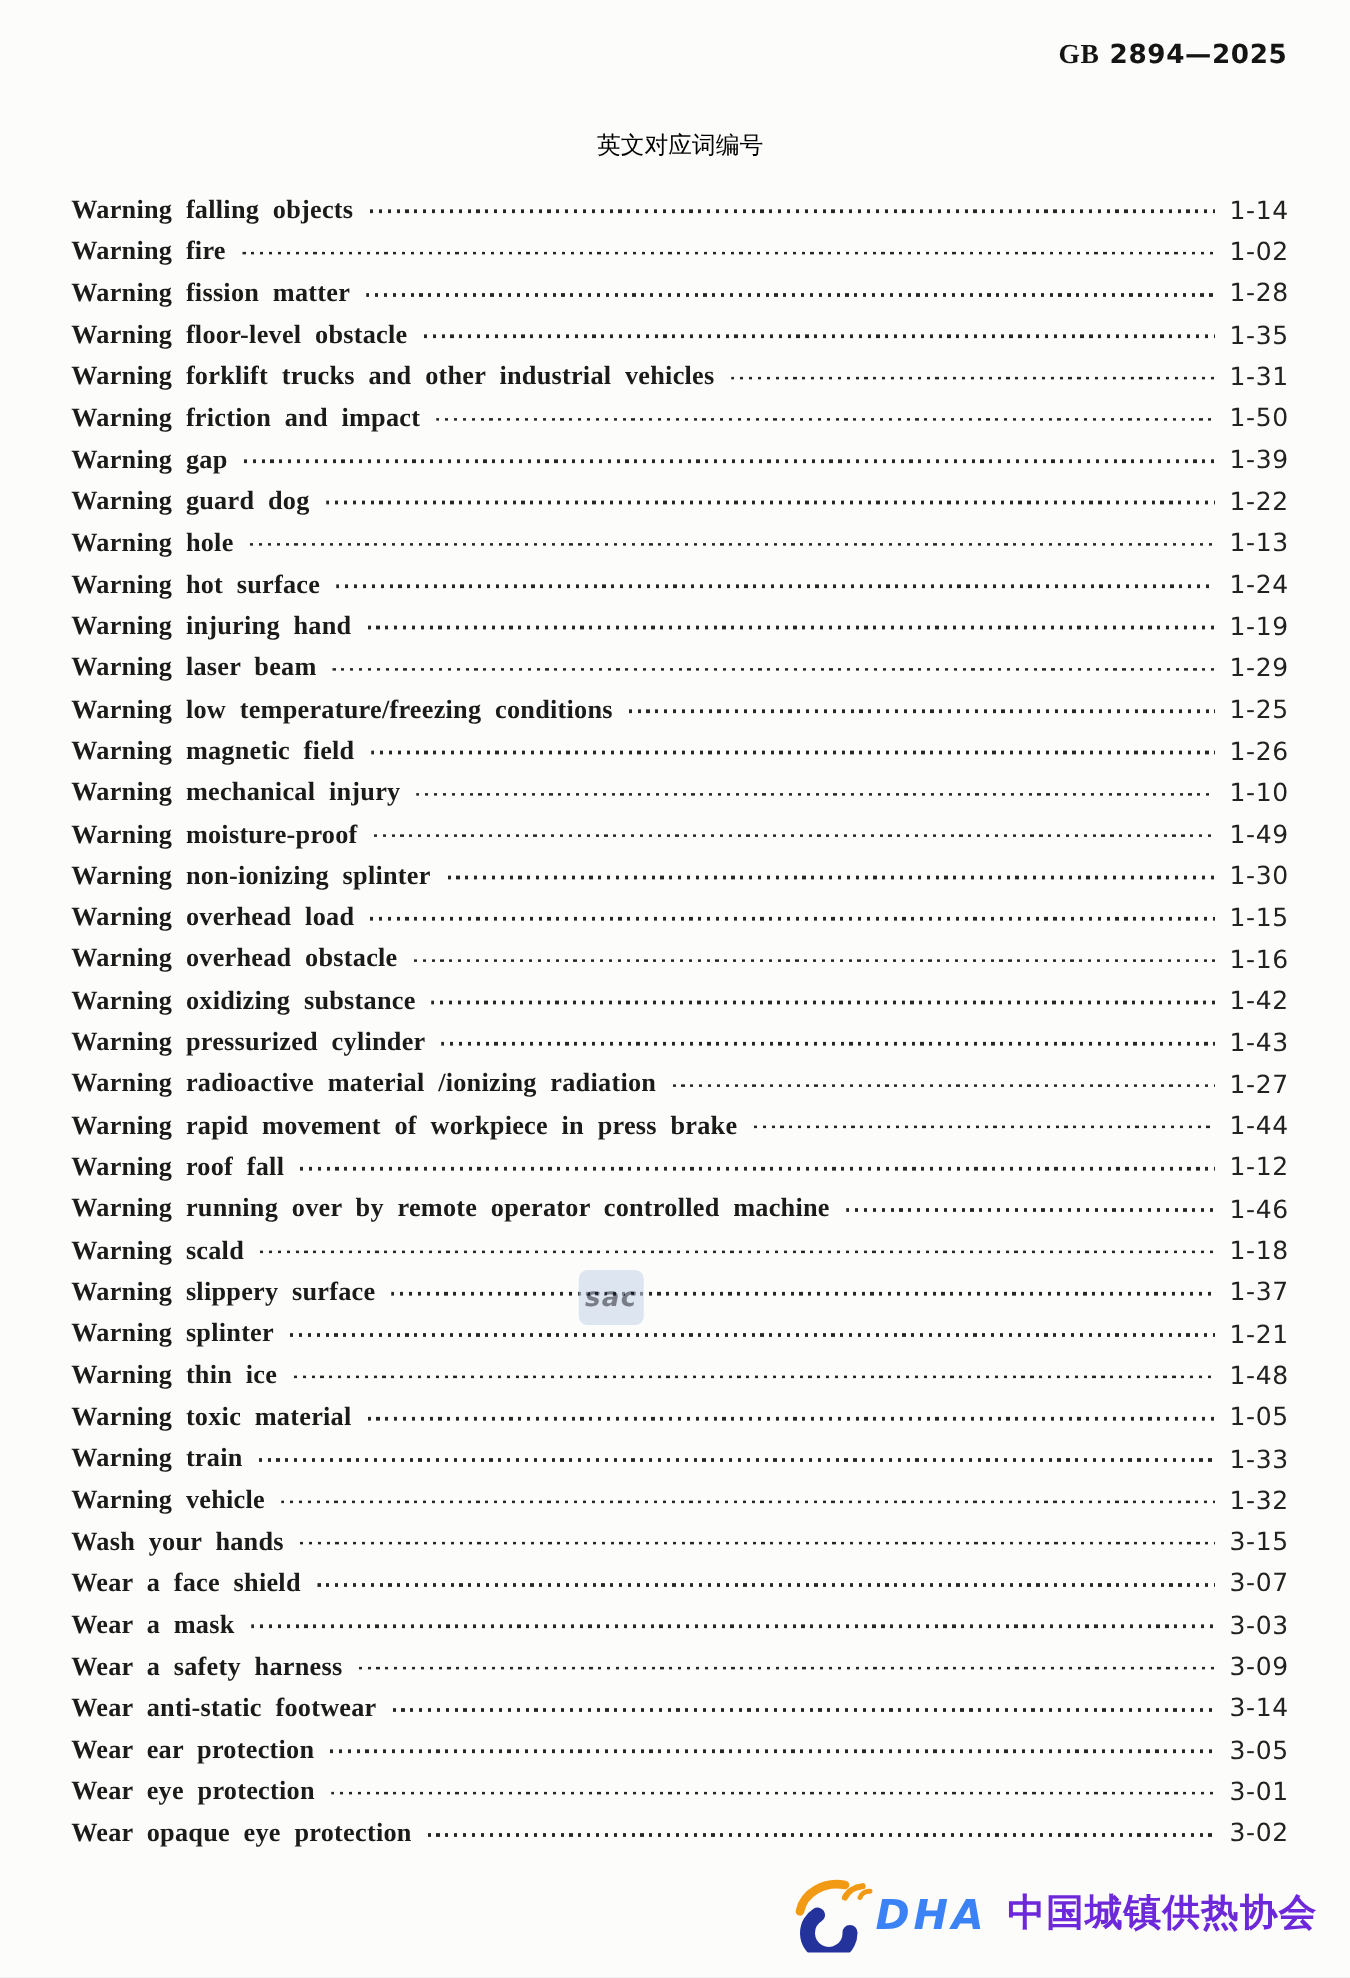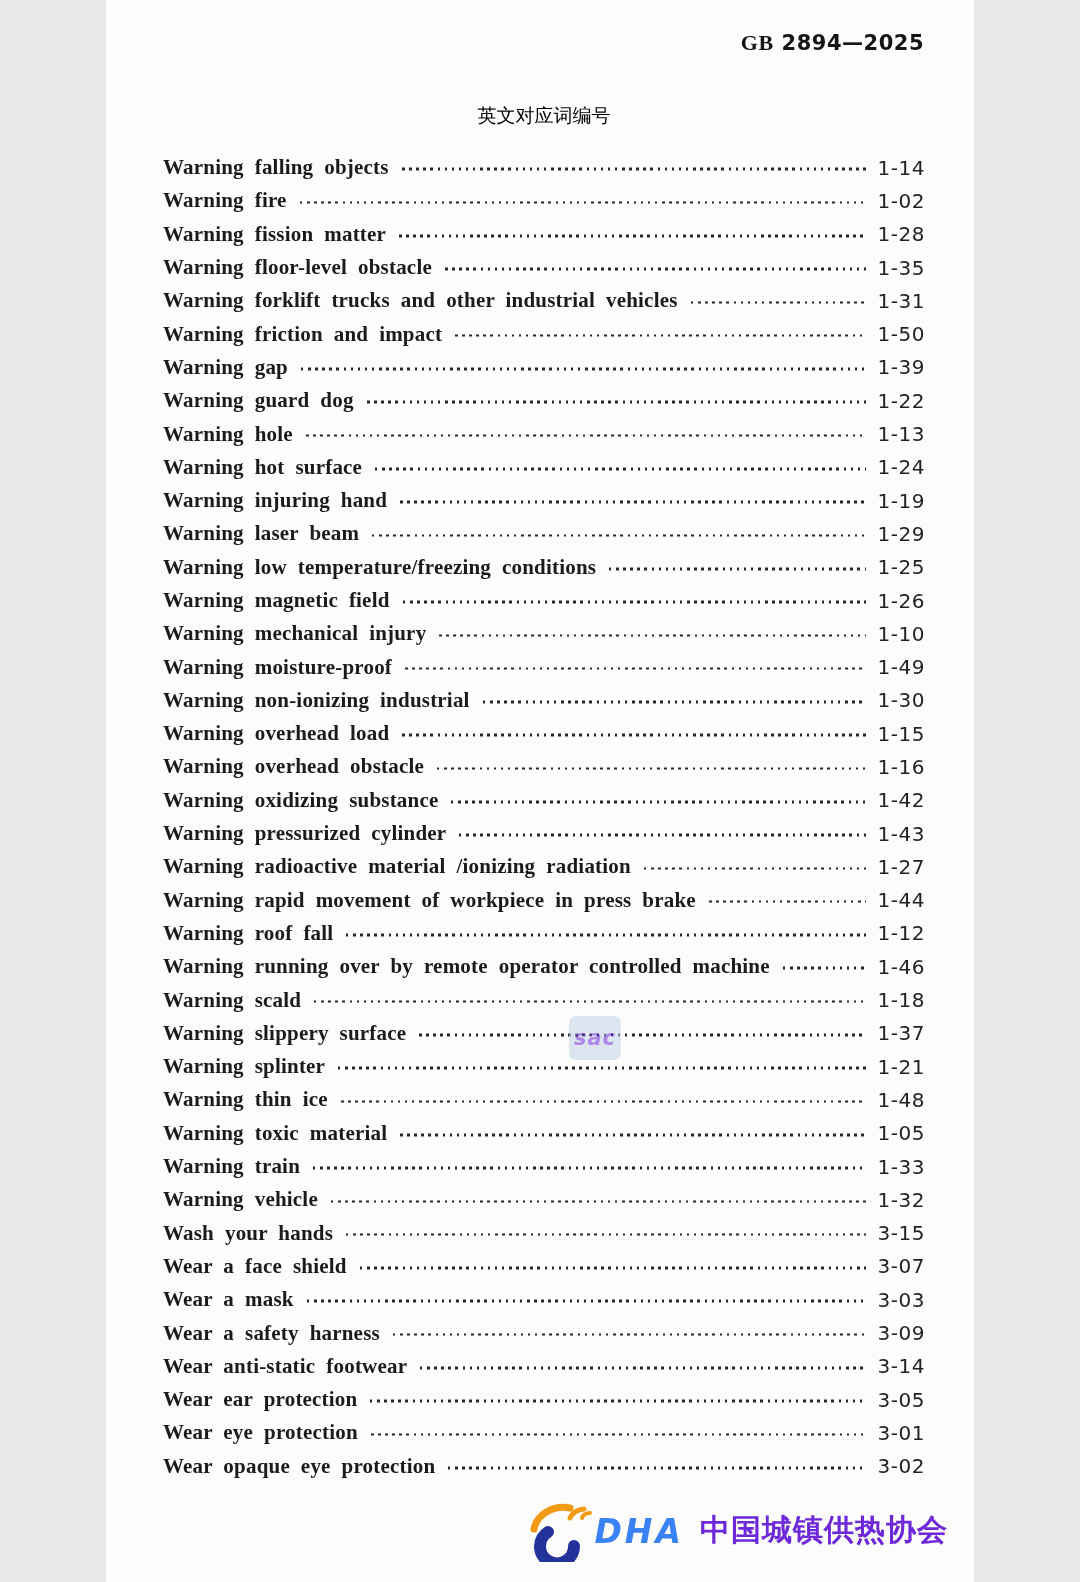--- a/index.html
+++ b/index.html
@@ -1,18 +1,18 @@
 <!DOCTYPE html>
 <html><head>
 <meta charset="utf-8">
 <style>
   html,body{margin:0;padding:0;background:#e8e8e8;}
   .page{
     position:relative;
-    width:868px;height:1582px;
+    width:1080px;height:1582px;
     margin:0 auto;
     background:#fcfcfa;
     overflow:hidden;
     font-family:"Liberation Serif","DejaVu Serif",serif;
     color:#1c1c1c;
   }
   
   .doc-header{
     position:absolute;top:30px;left:0;right:50px;
     text-align:right;
@@ -50,21 +50,21 @@
   .code{
     flex:none;min-width:46px;text-align:right;
     font-family:"DejaVu Sans","Liberation Sans",sans-serif;
     font-size:20px;color:#222;letter-spacing:.5px;
   }
   
   .watermark{
     position:absolute;left:463px;top:1016px;
     width:52px;height:44px;border-radius:7px;
     background:#c4d4ea;opacity:.55;
-    color:#6d28d9;font-family:"DejaVu Sans",sans-serif;
+    color:#0f172a;font-family:"DejaVu Sans",sans-serif;
     font-style:italic;font-weight:700;font-size:21px;
     display:flex;align-items:center;justify-content:center;
     letter-spacing:1px;
   }
   
   .footer{
     position:absolute;right:26px;bottom:20px;
     display:flex;align-items:center;
   }
   .logo-icon{display:block;margin-right:-8px;}
@@ -171,21 +171,21 @@
       <span class="term">Warning mechanical injury</span>
       <span class="leader"></span>
       <span class="code">1-10</span>
     </div>
       <div class="row">
       <span class="term">Warning moisture-proof</span>
       <span class="leader"></span>
       <span class="code">1-49</span>
     </div>
       <div class="row">
-      <span class="term">Warning non-ionizing industrial</span>
+      <span class="term">Warning non-ionizing splinter</span>
       <span class="leader"></span>
       <span class="code">1-30</span>
     </div>
       <div class="row">
       <span class="term">Warning overhead load</span>
       <span class="leader"></span>
       <span class="code">1-15</span>
     </div>
       <div class="row">
       <span class="term">Warning overhead obstacle</span>

